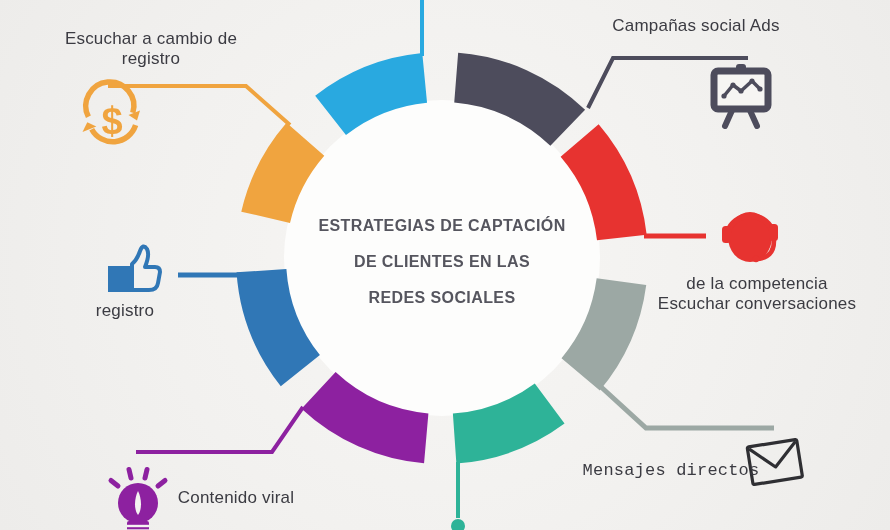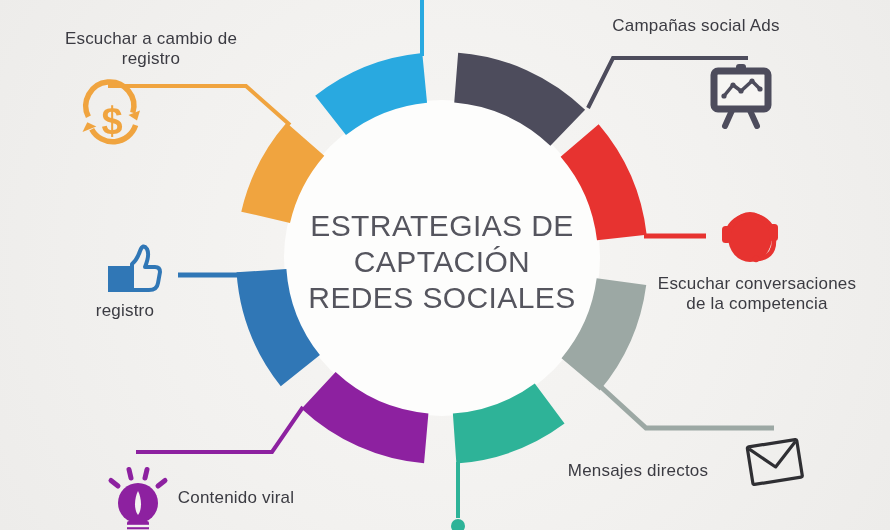--- a/index.html
+++ b/index.html
@@ -8,26 +8,26 @@
     position:relative;width:890px;height:530px;overflow:hidden;
     background:radial-gradient(circle at 50% 49%, #f7f6f4 0%, #f2f1ef 55%, #edecea 100%);
   }
   #stage svg.layer{position:absolute;left:0;top:0;}
   .label{
     position:absolute;text-align:center;color:#3b3b42;
     font-size:17px;line-height:20px;font-weight:400;letter-spacing:.2px;
   }
   .title{
     position:absolute;left:282px;top:208px;width:320px;text-align:center;
-    color:#55555e;font-size:30px;line-height:36px;font-weight:400;letter-spacing:.4px;
+    color:#55555e;font-size:16px;line-height:36px;font-weight:700;letter-spacing:.4px;
   }
   .lbl-regalos{left:41px;top:29px;width:220px;}
   .lbl-campanas{left:586px;top:16px;width:220px;text-align:center;}
   .lbl-escuchar{left:642px;top:274px;width:230px;}
-  .lbl-mensajes{left:528px;top:461px;width:220px;}
+  .lbl-mensajes{left:561px;top:461px;width:220px;font-family:Liberation Mono, monospace;}
   .lbl-contenido{left:126px;top:488px;width:220px;}
   .lbl-promociones{left:5px;top:301px;width:240px;}
 </style>
 </head>
 <body>
 
 <div id="stage">
 
   <svg class="layer" width="890" height="530" viewBox="0 0 890 530">
 
@@ -104,35 +104,36 @@
     </g>
 
     <g transform="translate(106,242)" fill="#3077B6" stroke="#3077B6">
       <path d="M30 48 L43 48 Q51 48 52 41 L54 30 Q54 25 49 25 L39 25 Q44 13 41 7 Q37 1 34 9 Q31 18 26 22 L26 48 Z" fill="#f2f1ef" stroke-width="4" stroke-linejoin="round" stroke-linecap="round"></path>
       <rect x="2" y="24" width="25" height="26" stroke="none"></rect>
     </g>
   </svg>
 
   <div class="title">
     <div>ESTRATEGIAS DE CAPTACIÓN</div>
+    <div>DE CLIENTES EN LAS</div>
     <div>REDES SOCIALES</div>
   </div>
 
   <div class="label lbl-regalos">
     <div>Escuchar a cambio de</div>
     <div>registro</div>
   </div>
 
   <div class="label lbl-campanas">
     <div>Campañas social Ads</div>
   </div>
 
   <div class="label lbl-escuchar">
+    <div>de la competencia</div>
     <div>Escuchar conversaciones</div>
-    <div>de la competencia</div>
   </div>
 
   <div class="label lbl-mensajes">
     <div>Mensajes directos</div>
   </div>
 
   <div class="label lbl-contenido">
     <div>Contenido viral</div>
   </div>
 

